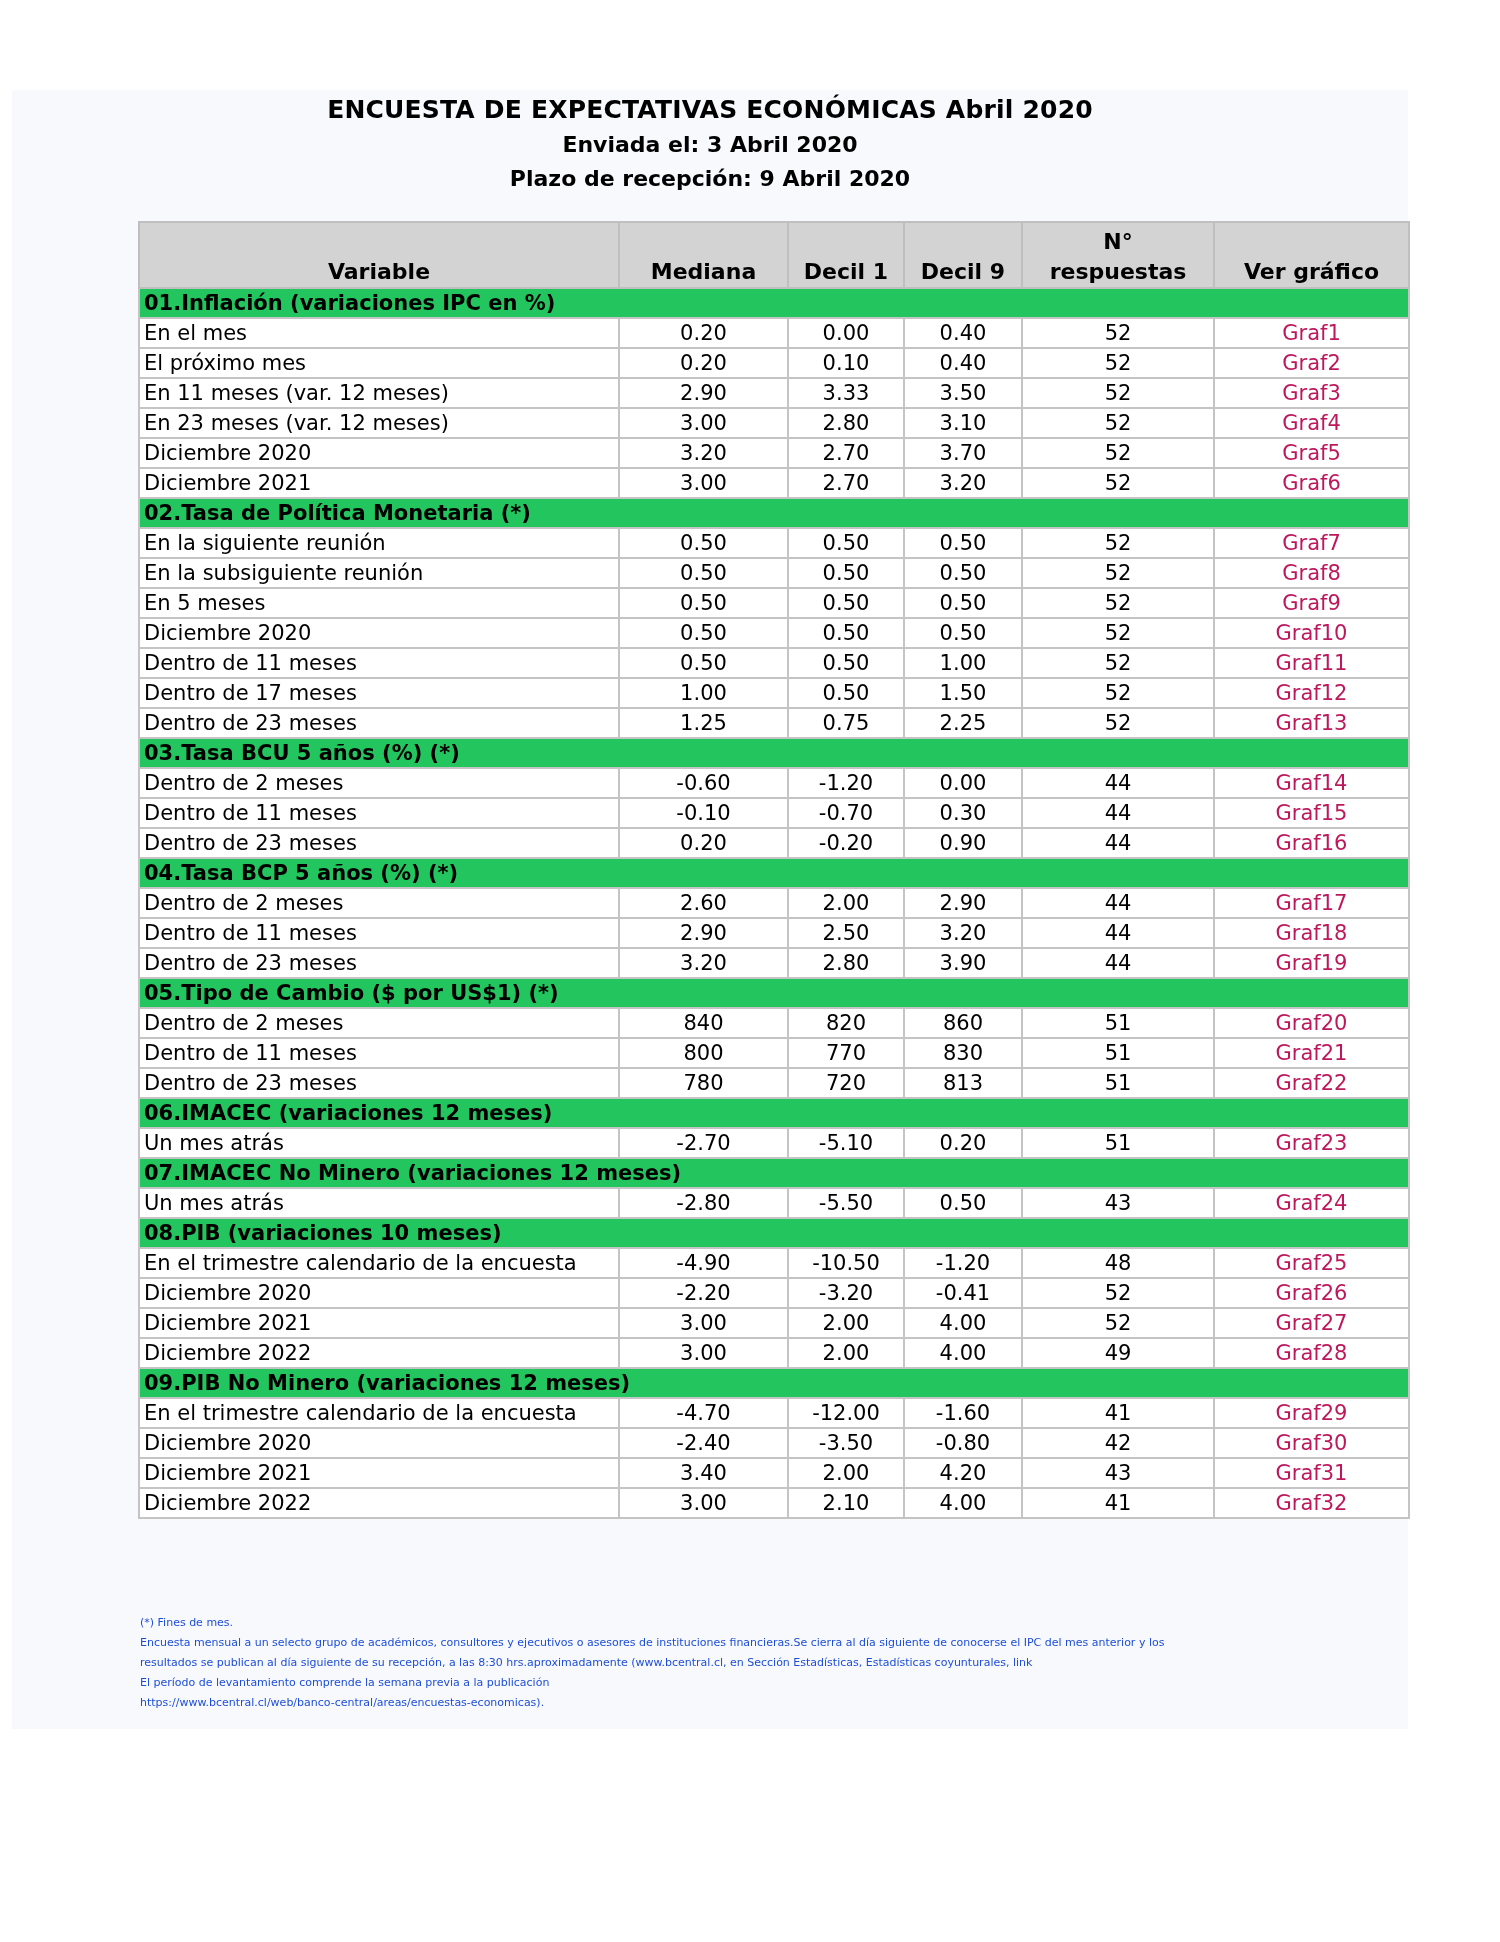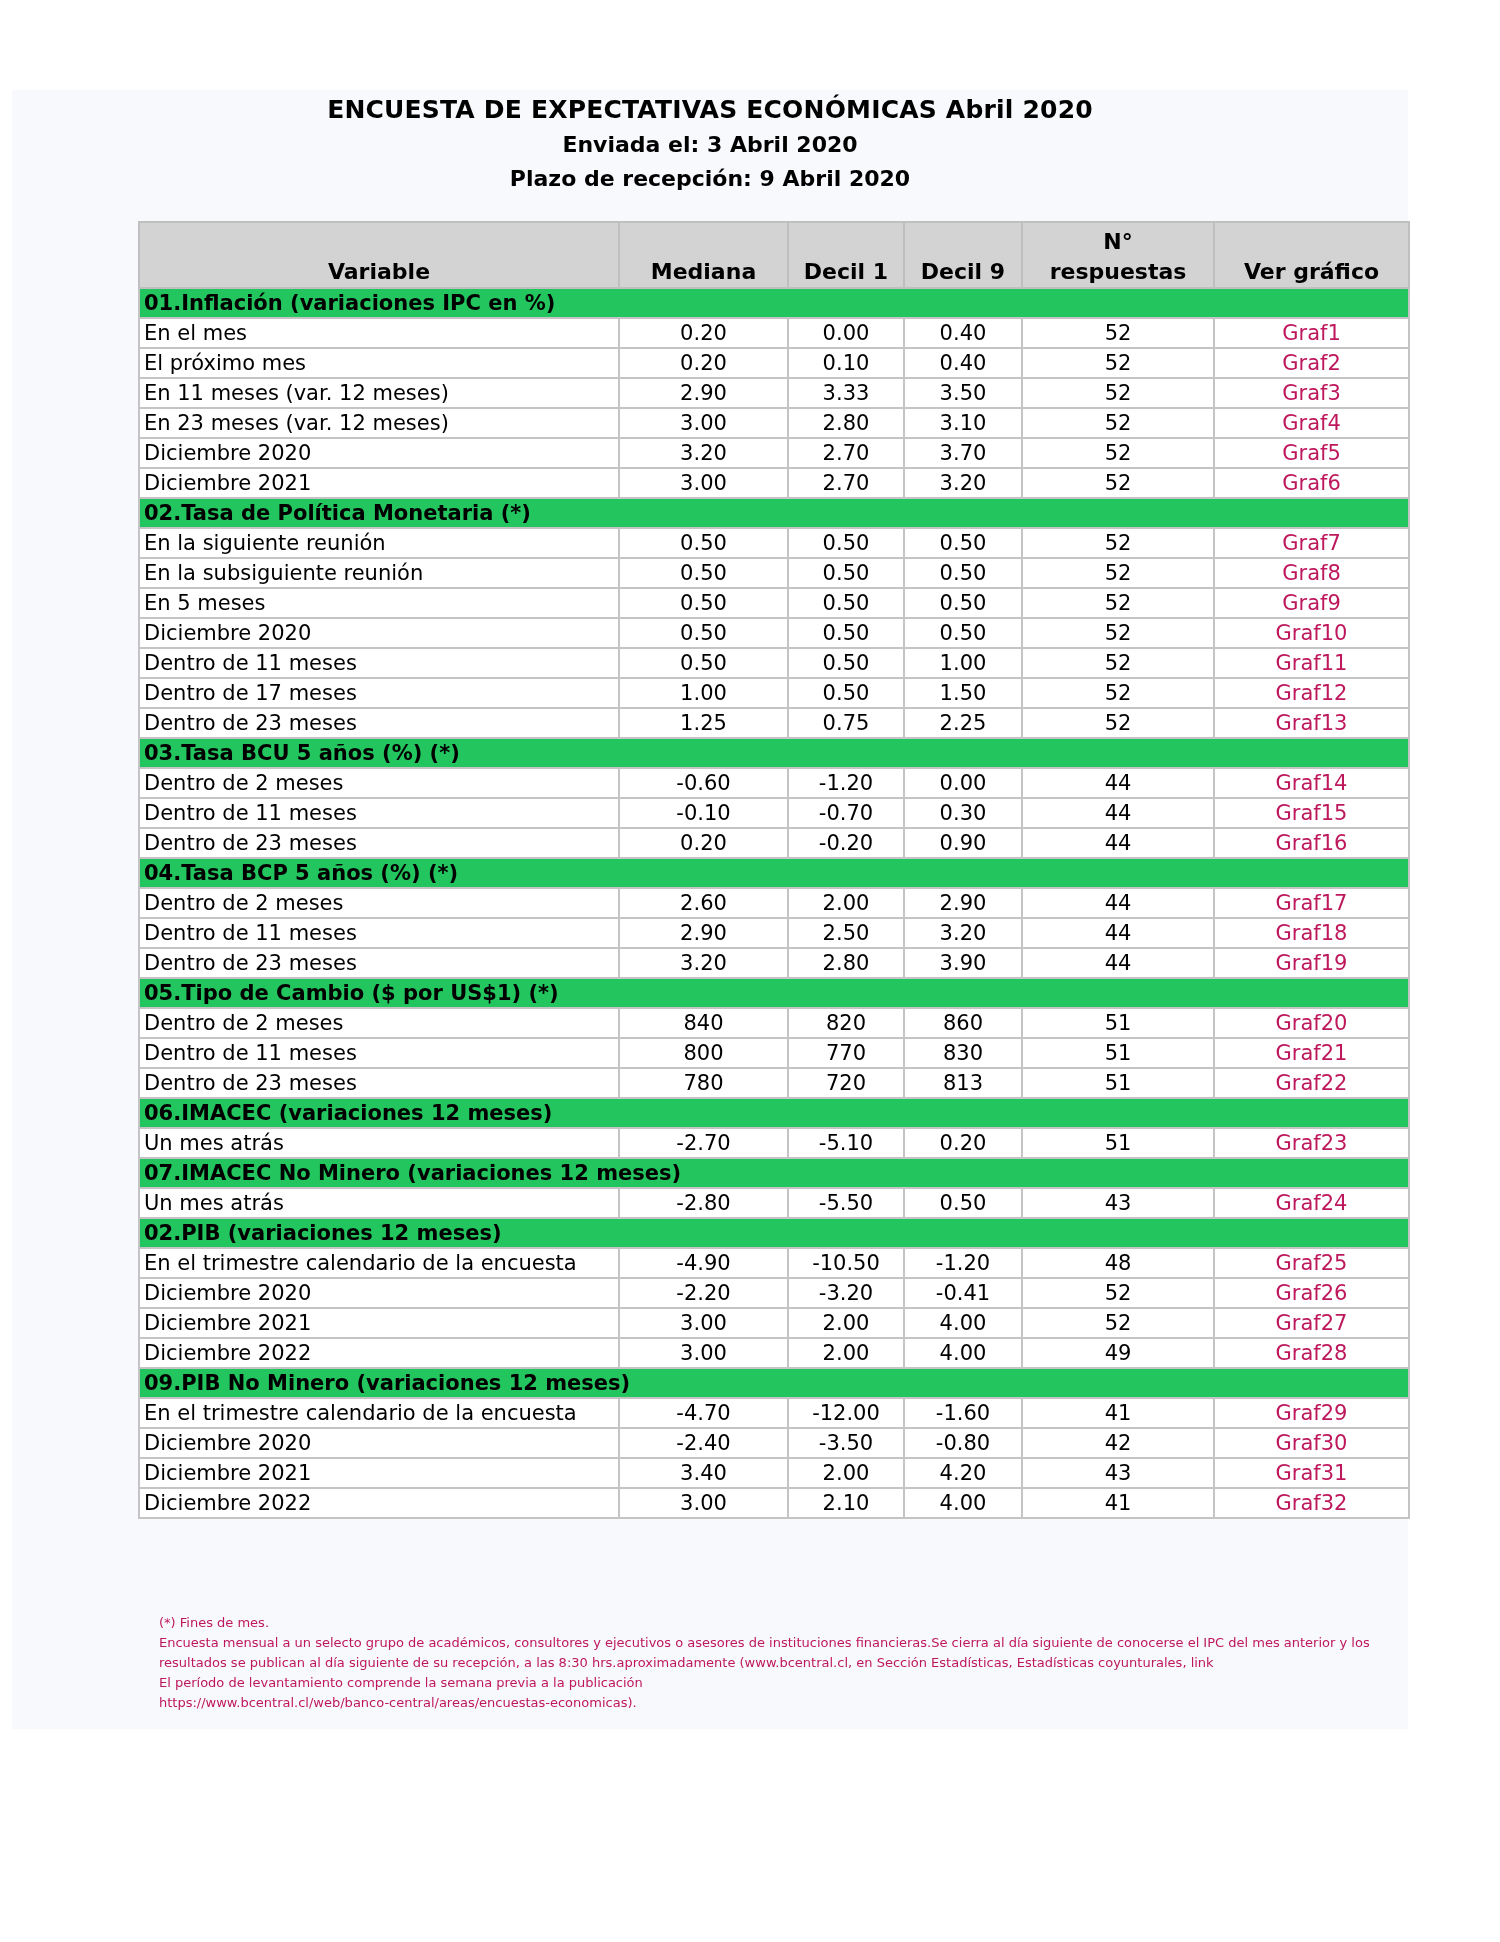--- a/index.html
+++ b/index.html
@@ -9,21 +9,21 @@
   .t1 { font-weight: bold; font-size: 25px; line-height: 36px; margin-top: 2px; letter-spacing: 0.2px; }
   .t2 { font-weight: bold; font-size: 22px; line-height: 34px; }
   table.survey { position: absolute; left: 138px; top: 221px; width: 1270px; border-collapse: collapse; table-layout: fixed; font-size: 21px; }
   table.survey td, table.survey th { border: 2px solid #c4c4c4; padding: 0 4px; height: 28px; line-height: 28px; white-space: nowrap; overflow: hidden; }
   table.survey thead th { background: #d3d3d3; height: 64px; vertical-align: bottom; font-weight: bold; font-size: 22px; line-height: 30px; padding-bottom: 0; border-color: #bfbfbf; }
   tr.section td { background: #22c55e; font-weight: bold; font-size: 21px; }
   tr.data td { background: #ffffff; }
   td.num { text-align: center; }
   td.var { text-align: left; }
   a.graf { color: #be185d; text-decoration: none; }
-  .notes { position: absolute; left: 140px; top: 1613px; width: 1260px; font-size: 13px; line-height: 20px; color: #be185d; margin-left: 19px; }
+  .notes { position: absolute; left: 140px; top: 1613px; width: 1260px; font-size: 11px; line-height: 20px; color: #1d4ed8; }
 </style>
 </head>
 <body>
 
 <div class="panel"></div>
 
 <div class="titles">
   <div class="t1">ENCUESTA DE EXPECTATIVAS ECONÓMICAS Abril 2020</div>
   <div class="t2">Enviada el: 3 Abril 2020</div>
   <div class="t2">Plazo de recepción: 9 Abril 2020</div>
@@ -256,21 +256,21 @@
       </tr>
       <tr class="data">
         <td class="var">Un mes atrás</td>
         <td class="num">-2.80</td>
         <td class="num">-5.50</td>
         <td class="num">0.50</td>
         <td class="num">43</td>
         <td class="num"><a class="graf" href="#">Graf24</a></td>
       </tr>
       <tr class="section">
-        <td colspan="6">02.PIB  (variaciones 12 meses)</td>
+        <td colspan="6">08.PIB  (variaciones 10 meses)</td>
       </tr>
       <tr class="data">
         <td class="var">En el trimestre calendario de la encuesta</td>
         <td class="num">-4.90</td>
         <td class="num">-10.50</td>
         <td class="num">-1.20</td>
         <td class="num">48</td>
         <td class="num"><a class="graf" href="#">Graf25</a></td>
       </tr>
       <tr class="data">

